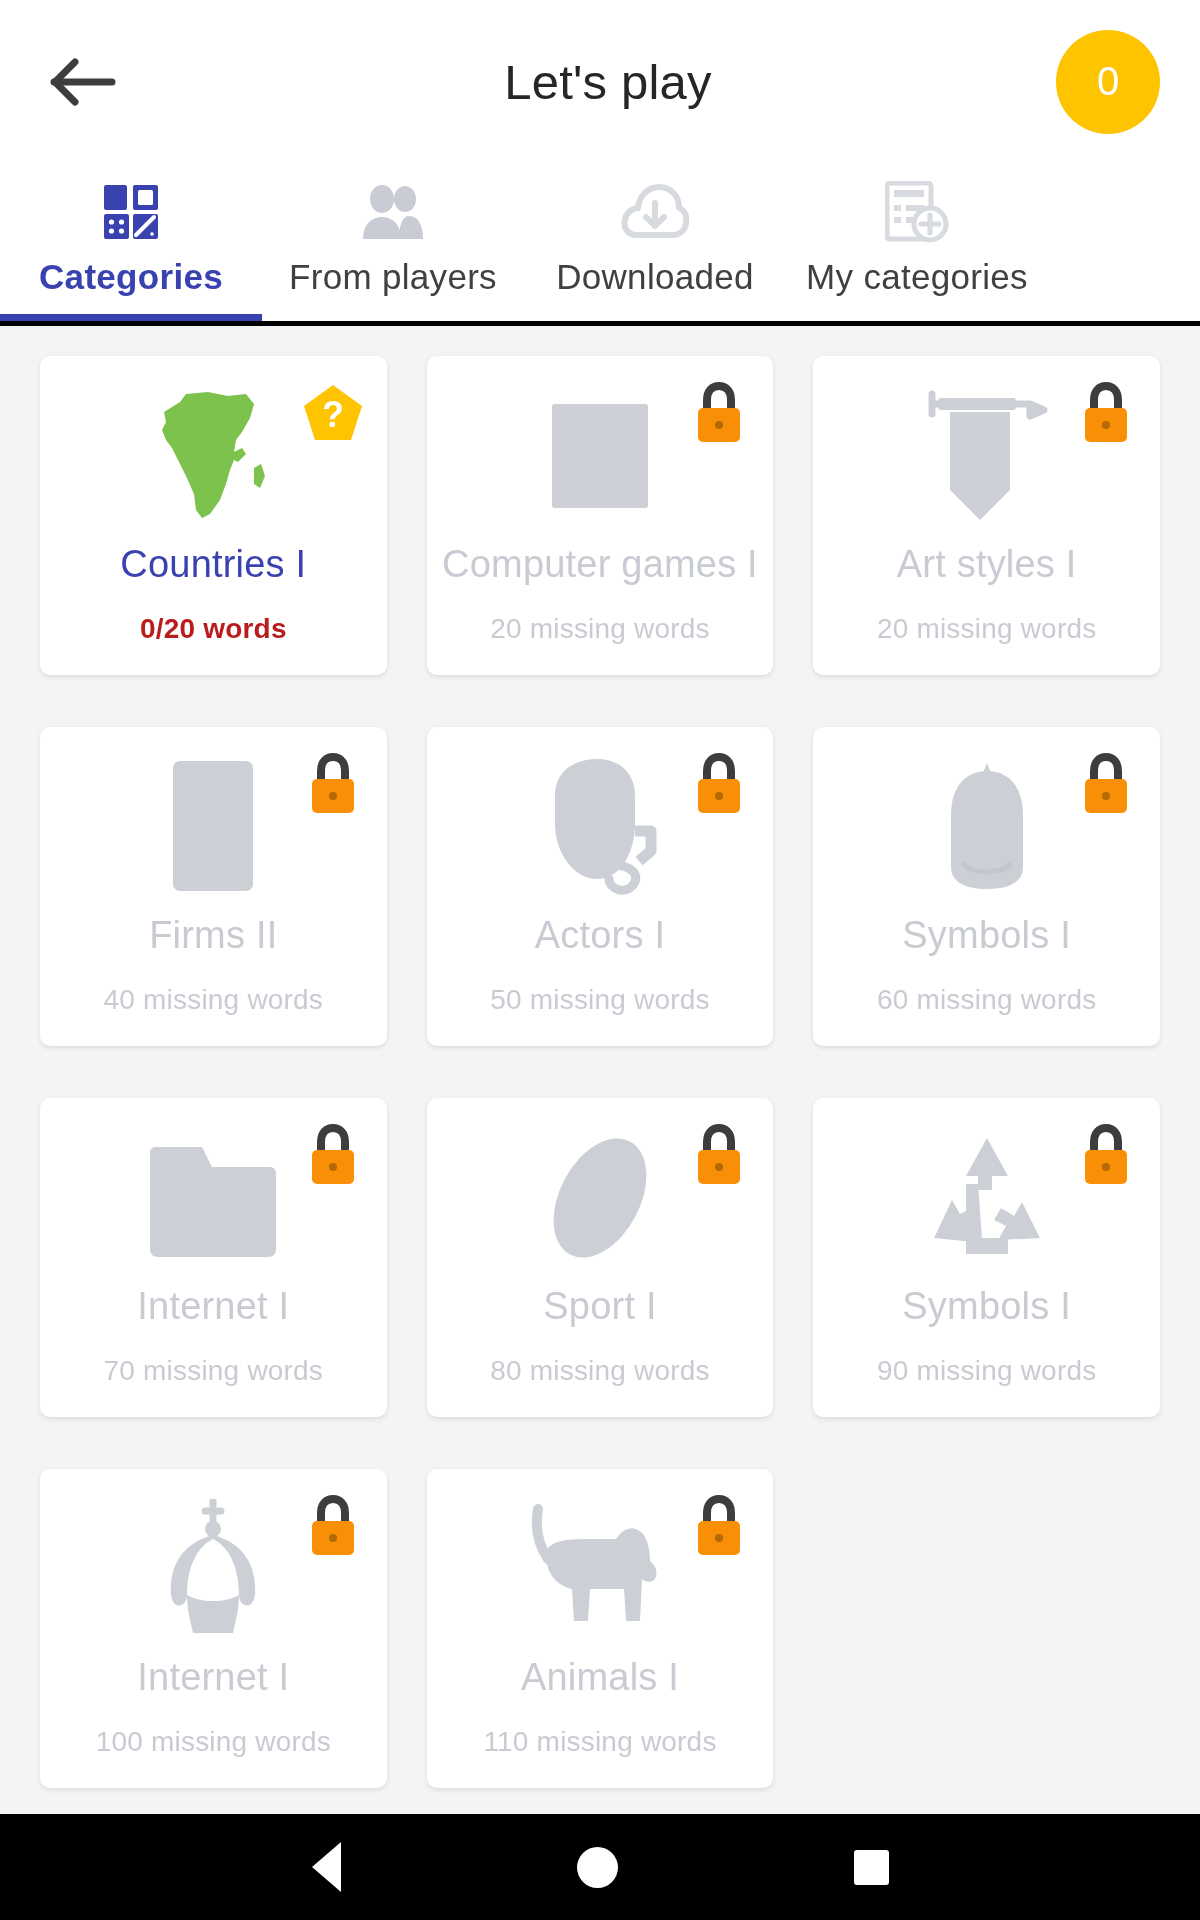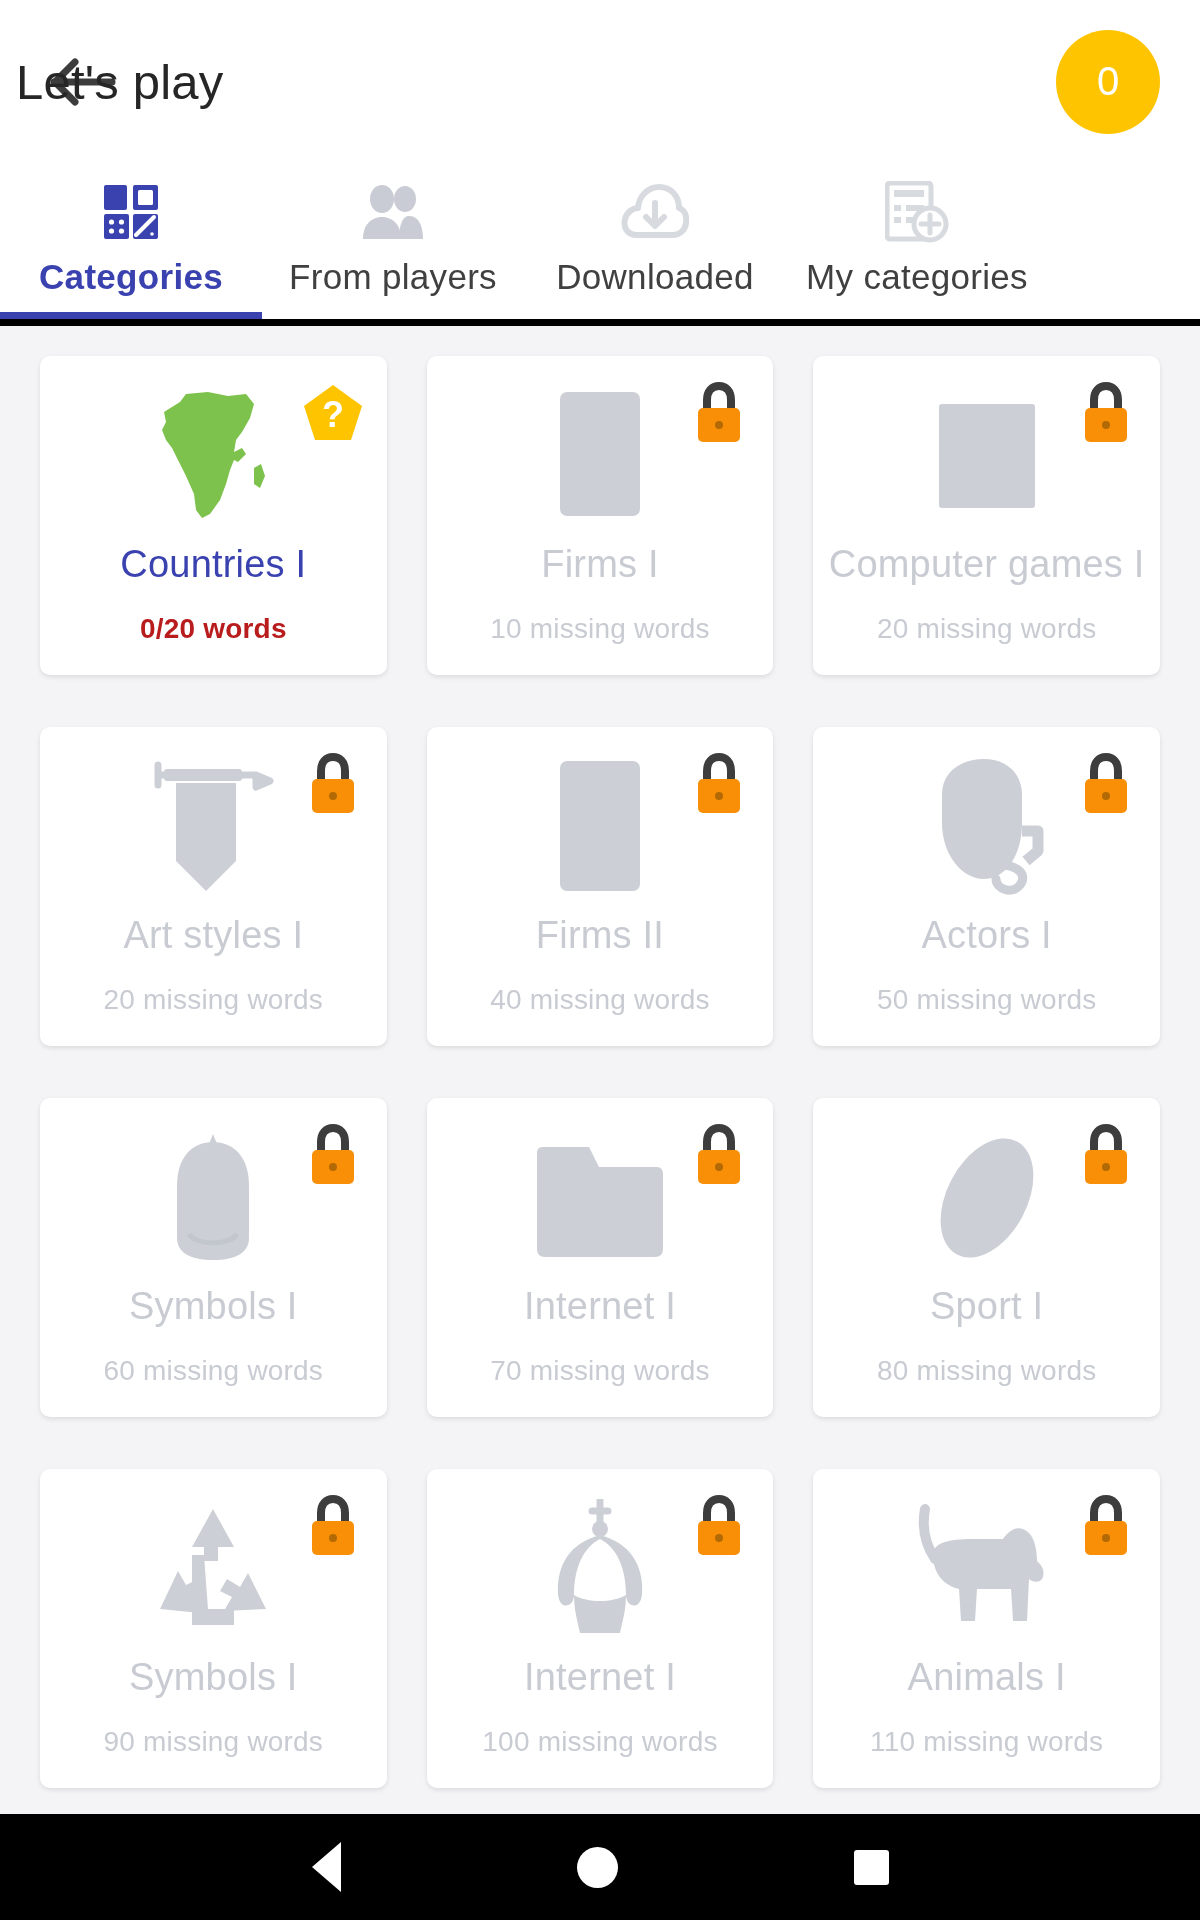--- a/index.html
+++ b/index.html
@@ -29,20 +29,21 @@
   .back-btn {
     width: 86px; height: 86px;
     display: flex; align-items: center; justify-content: center;
     cursor: pointer;
     flex: 0 0 auto;
   }
   .back-btn svg { display:block; }
   .appbar-title {
     position: absolute;
     left: 16px; right: 0;
+    text-align: center;
     font-size: 49px;
     color: #262626;
     font-weight: 400;
     letter-spacing: .2px;
     pointer-events: none;
   }
   .score-badge {
     margin-left: auto;
     width: 104px; height: 104px;
     border-radius: 50%;
@@ -57,21 +58,21 @@
   }
 
   
   .tabbar {
     flex: 0 0 auto;
     height: 163px;
     background: #ffffff;
     display: flex;
     align-items: stretch;
     position: relative;
-    border-bottom: 7px solid #000000;
+    border-bottom: 5px solid #000000;
     overflow: hidden;
   }
   .tab {
     flex: 0 0 262px;
     display: flex; flex-direction: column;
     align-items: center; justify-content: flex-start;
     padding-top: 20px;
     cursor: pointer;
     position: relative;
   }
@@ -255,36 +256,20 @@
         <div class="card-badge">
           <svg width="64" height="64" viewBox="0 0 64 64">
             <path d="M32 3 L61 24 L50 58 L14 58 L3 24 Z" fill="#ffc400"></path>
             <text x="32" y="45" text-anchor="middle" font-family="Liberation Sans, sans-serif" font-size="36" font-weight="bold" fill="#ffffff">?</text>
           </svg>
         </div>
         <div class="card-title">Countries I</div>
         <div class="card-sub">0/20 words</div>
       </div>
 
-      <div class="card">
-        <div class="card-icon">
-          <svg width="92" height="136" viewBox="0 0 92 136">
-              <rect x="6" y="4" width="80" height="124" rx="7" fill="#ccd0d6"></rect>
-            </svg>
-        </div>
-        <div class="card-badge">
-          <svg width="56" height="64" viewBox="0 0 56 64">
-            <path d="M16 28 V18 C16 9 21 4 28 4 C35 4 40 9 40 18 V28" fill="none" stroke="#3d3d3d" stroke-width="8" stroke-linecap="round"></path>
-            <rect x="7" y="26" width="42" height="34" rx="5" fill="#f88f07"></rect>
-            <circle cx="28" cy="43" r="4" fill="#b36a04"></circle>
-          </svg>
-        </div>
-        <div class="card-title">Firms I</div>
-        <div class="card-sub">10 missing words</div>
-      </div>
 
       <div class="card">
         <div class="card-icon">
           <svg width="112" height="136" viewBox="0 0 112 136">
               <rect x="8" y="16" width="96" height="104" rx="3" fill="#ccd0d6"></rect>
             </svg>
         </div>
         <div class="card-badge">
           <svg width="56" height="64" viewBox="0 0 56 64">
             <path d="M16 28 V18 C16 9 21 4 28 4 C35 4 40 9 40 18 V28" fill="none" stroke="#3d3d3d" stroke-width="8" stroke-linecap="round"></path>

